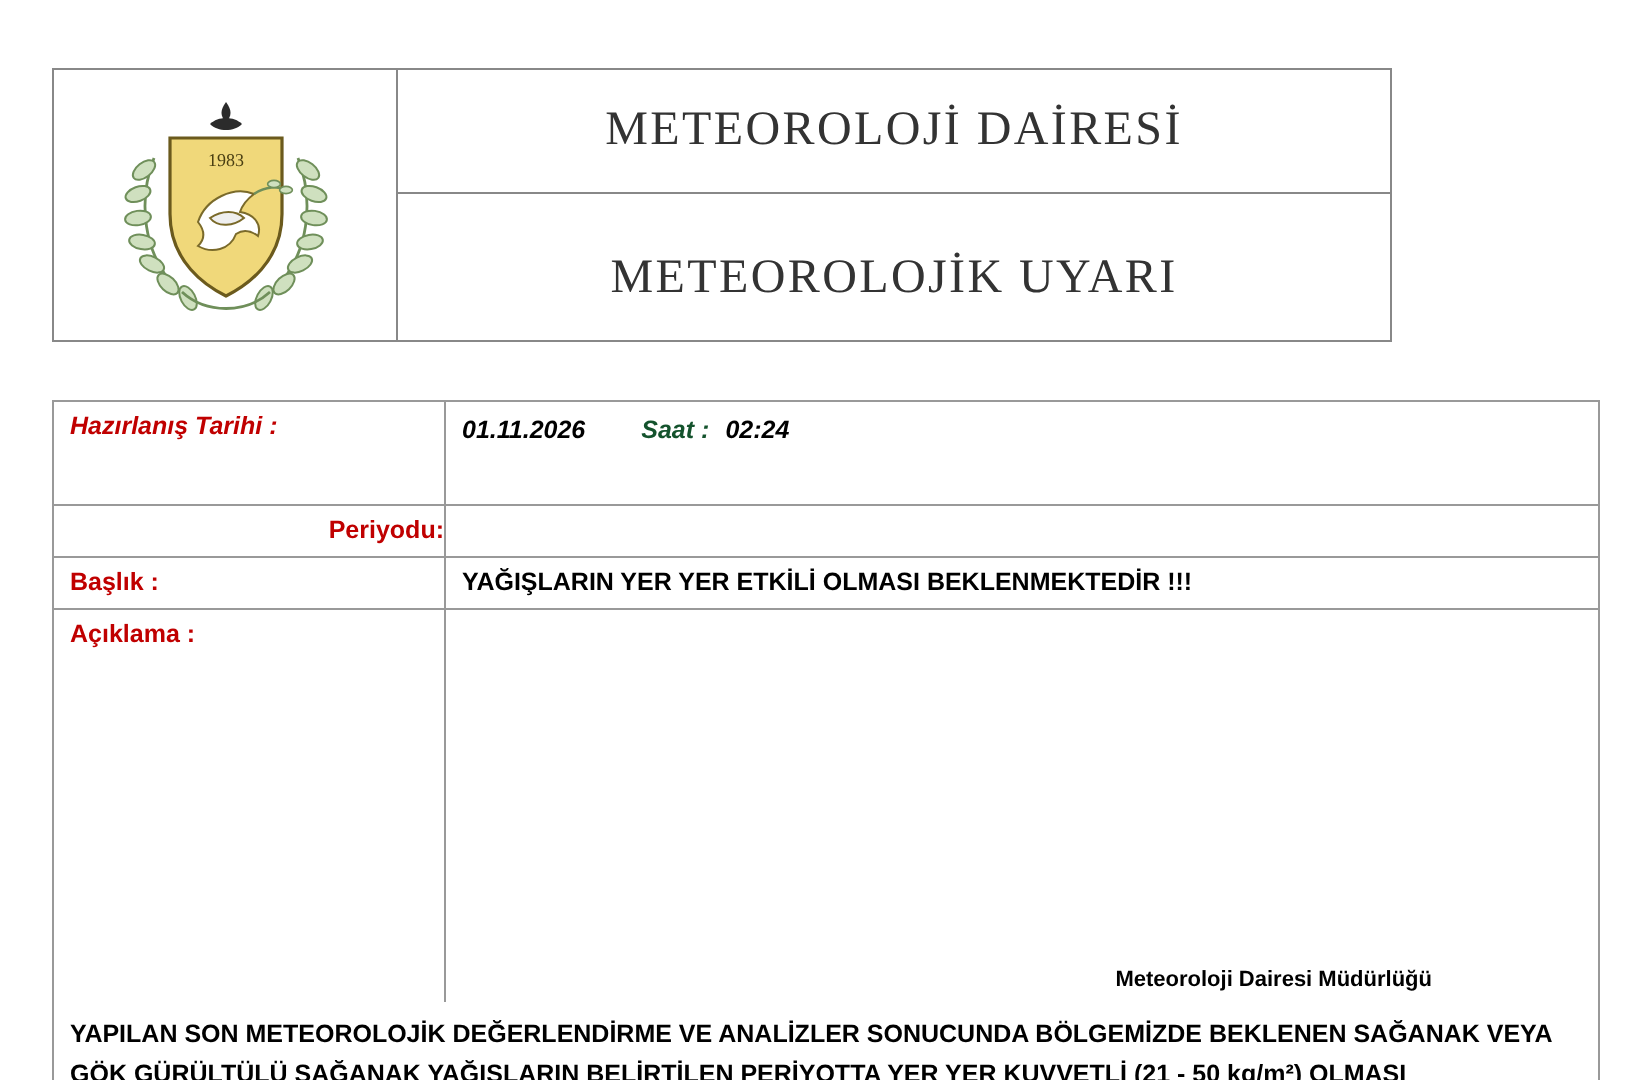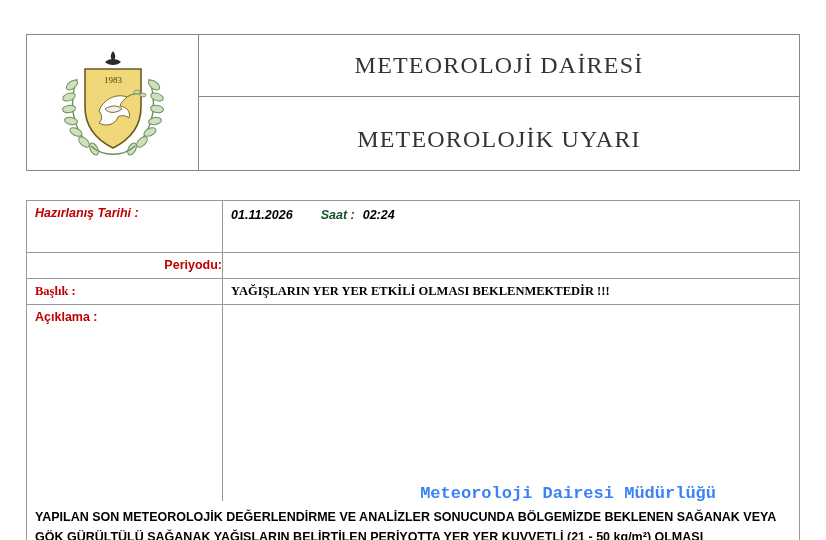--- a/index.html
+++ b/index.html
@@ -19,21 +19,21 @@
     width: 826px;
     height: 540px;
     box-sizing: border-box;
   }
 
   
   .header {
     position: absolute;
     left: 26px;
     top: 34px;
-    width: 774px;
+    width: 670px;
     height: 137px;
     border: 1px solid #888888;
     box-sizing: border-box;
     display: flex;
   }
   .crest-cell {
     width: 172px;
     border-right: 1px solid #888888;
     box-sizing: border-box;
     display: flex;
@@ -104,21 +104,21 @@
     box-sizing: border-box;
     padding: 4px 8px 4px 8px;
     font-size: 12.5px;
     font-weight: bold;
     line-height: 1.35;
     color: #000000;
   }
   .row-date { min-height: 52px; font-style: italic; }
   .row-date .value-cell { padding-top: 6px; }
   .row-period { min-height: 22px; text-align: right; }
-  .row-title { min-height: 22px; font-family: Liberation Serif, serif; }
+  .row-title { min-height: 22px; }
   .row-desc { min-height: 170px; flex-direction: column; }
   .row-desc .value-cell {
     padding-top: 6px;
     line-height: 1.62;
   }
 
   .date-val { display: inline-block; }
   .saat-label {
     color: #14532d;
     margin-left: 28px;
@@ -126,24 +126,23 @@
   }
   .saat-val { margin-left: 8px; }
   .period-start { margin-left: 6px; }
   .period-end { margin-left: 34px; }
 
   
   .footer {
     position: absolute;
     right: 110px;
     top: 484px;
-    font-size: 17px;
-    font-weight: bold;
-    color: #3b82f6;
-    font-family: Liberation Mono, monospace;
+    font-size: 11px;
+    font-weight: bold;
+    color: #000000;
   }
 </style>
 </head>
 <body>
 
 <div class="page">
 
   <div class="header">
 
     <div class="crest-cell">

